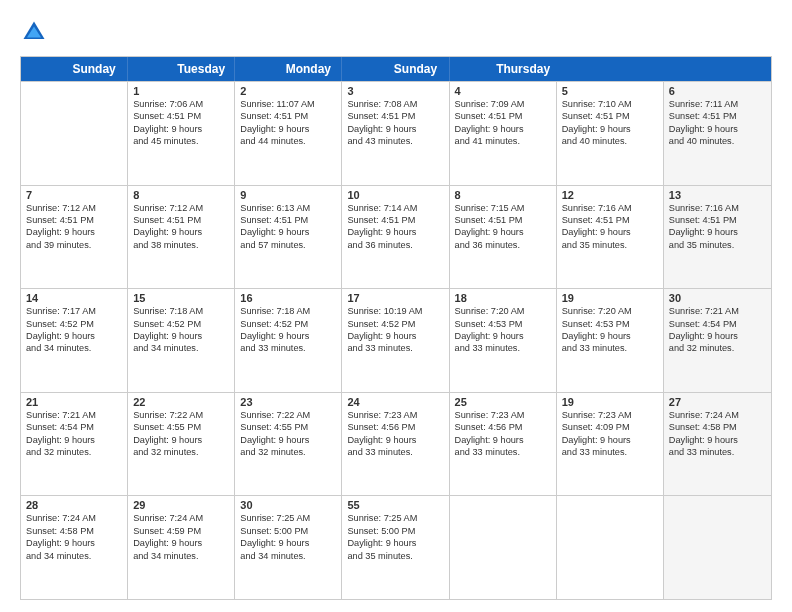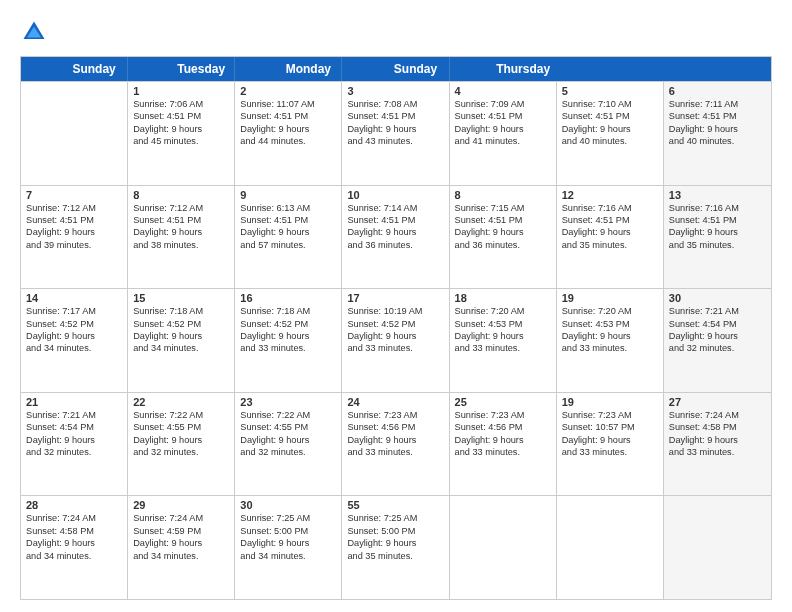--- a/index.html
+++ b/index.html
@@ -323,21 +323,21 @@
           <div class="cal-cell">
             <span class="day-number">25</span>
             <span class="cell-line">Sunrise: 7:23 AM</span>
             <span class="cell-line">Sunset: 4:56 PM</span>
             <span class="cell-line">Daylight: 9 hours</span>
             <span class="cell-line">and 33 minutes.</span>
           </div>
           <div class="cal-cell">
             <span class="day-number">19</span>
             <span class="cell-line">Sunrise: 7:23 AM</span>
-            <span class="cell-line">Sunset: 10:57 PM</span>
+            <span class="cell-line">Sunset: 4:09 PM</span>
             <span class="cell-line">Daylight: 9 hours</span>
             <span class="cell-line">and 33 minutes.</span>
           </div>
           <div class="cal-cell shaded">
             <span class="day-number">27</span>
             <span class="cell-line">Sunrise: 7:24 AM</span>
             <span class="cell-line">Sunset: 4:58 PM</span>
             <span class="cell-line">Daylight: 9 hours</span>
             <span class="cell-line">and 33 minutes.</span>
           </div>

